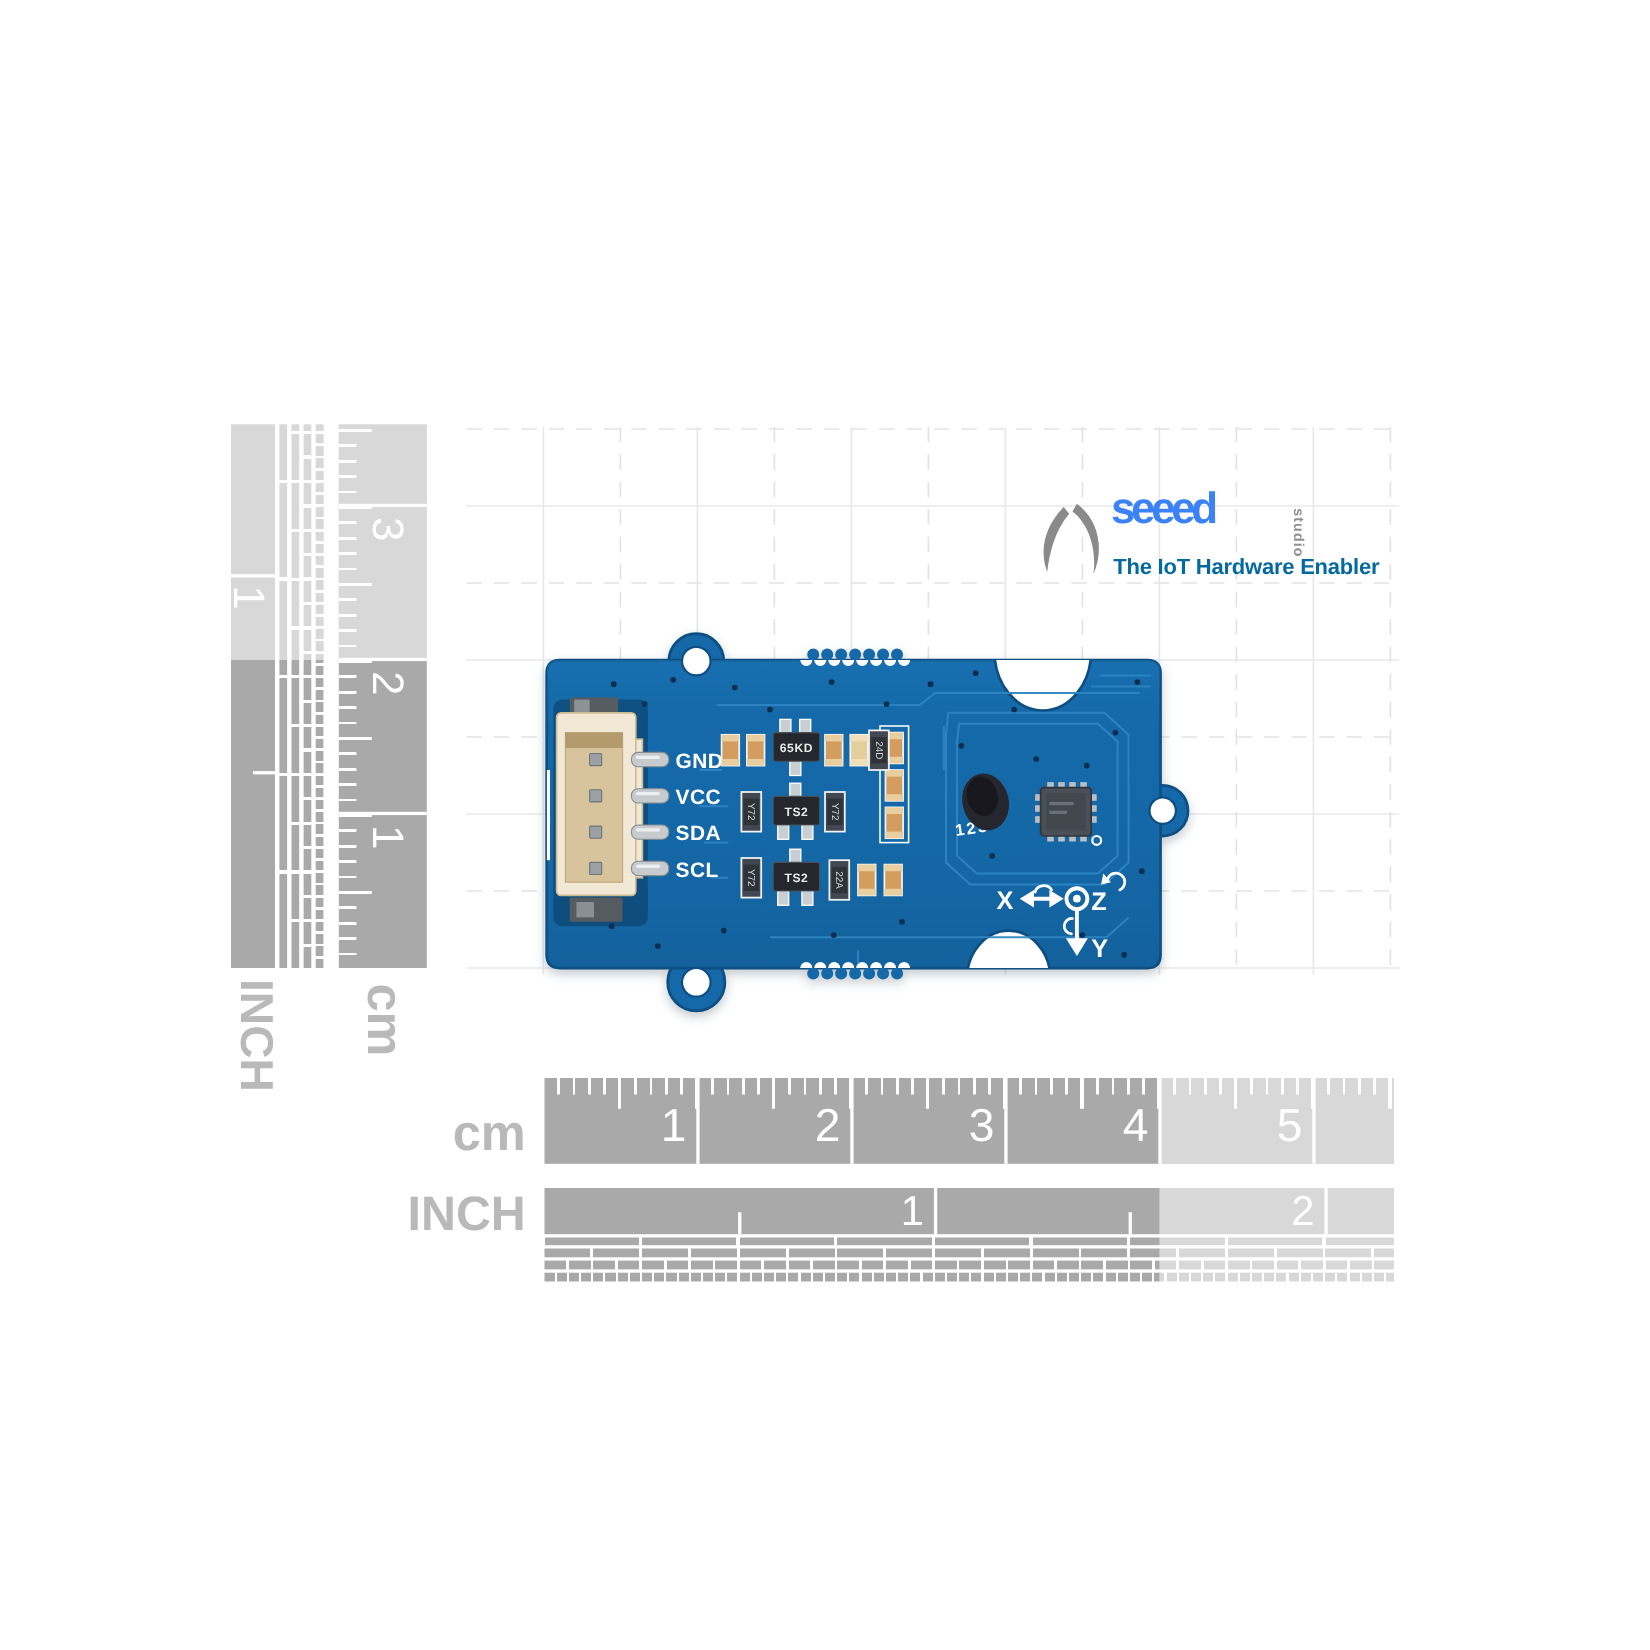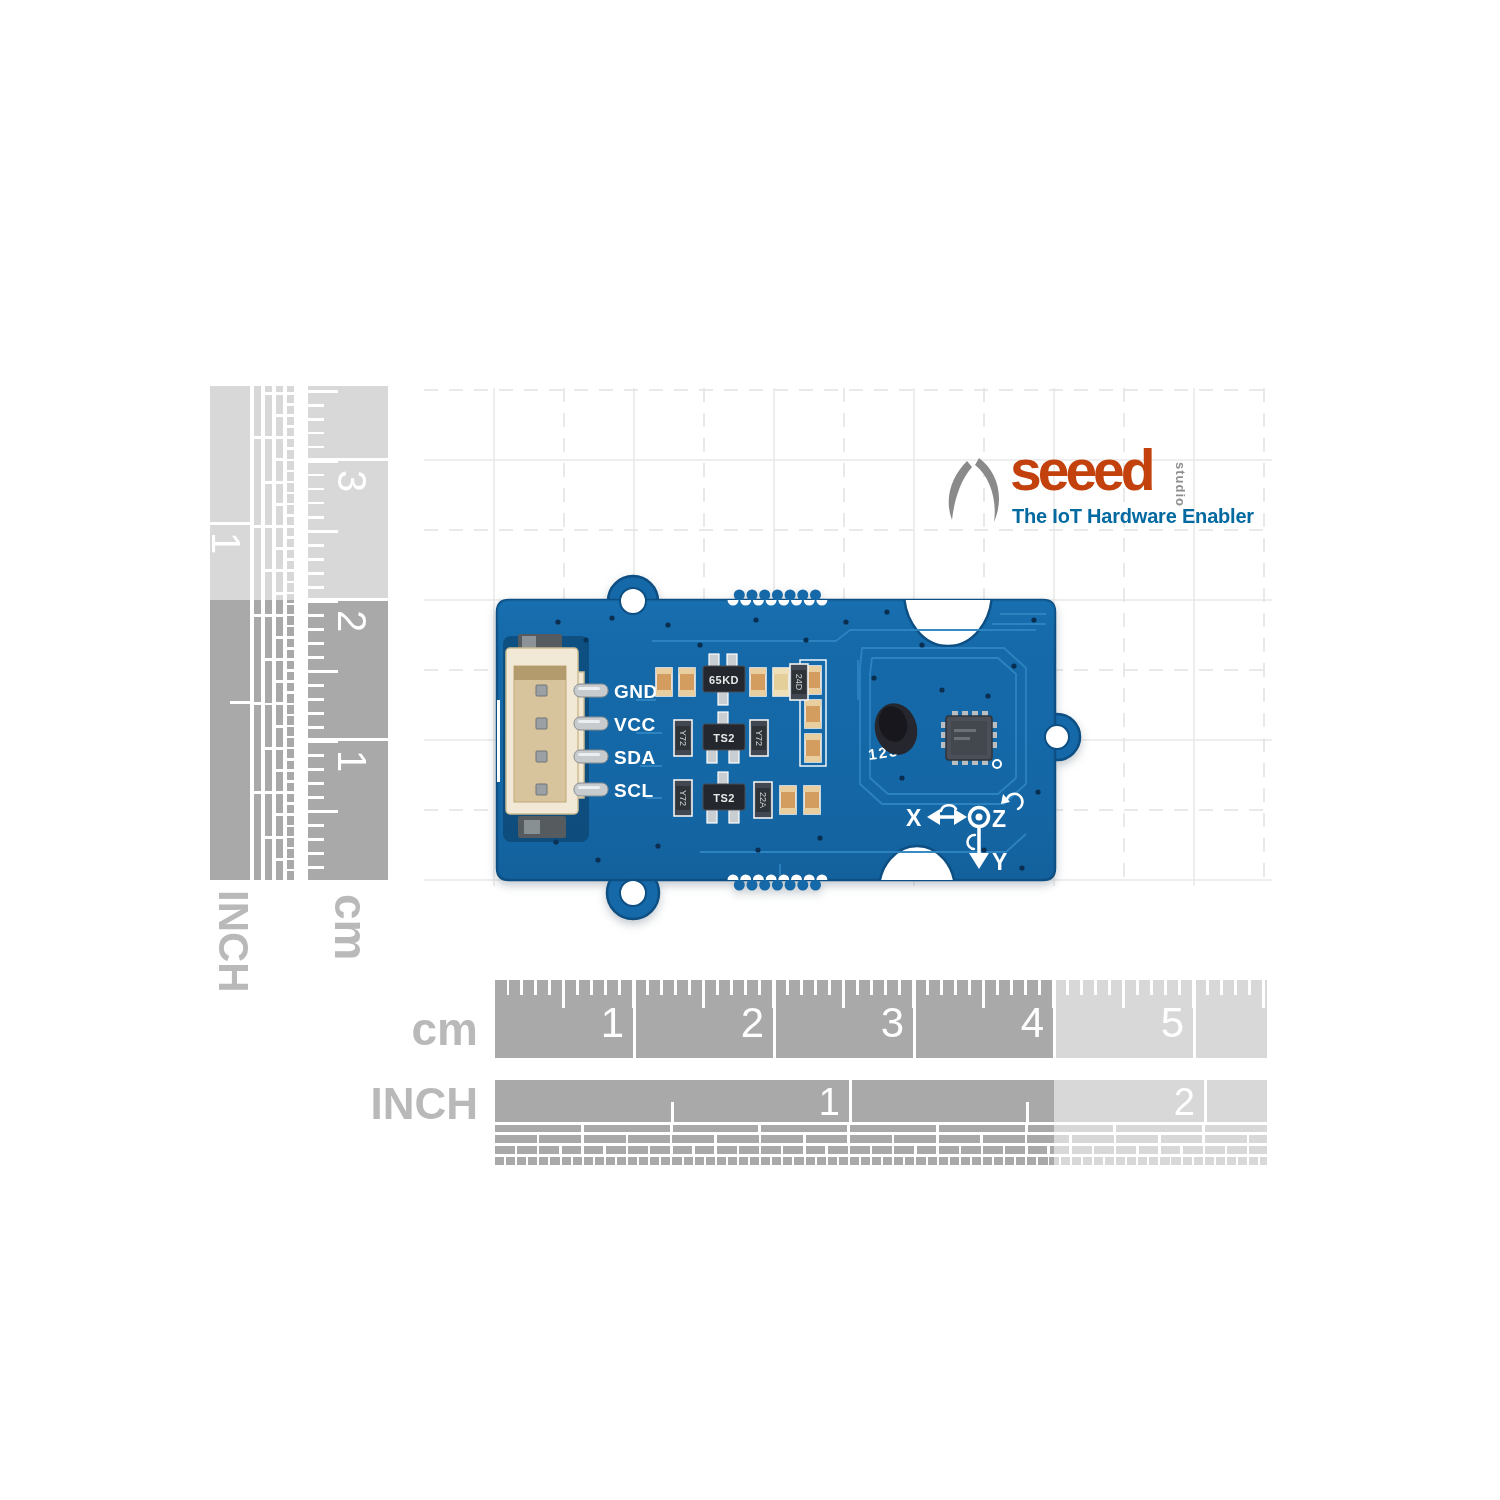--- a/index.html
+++ b/index.html
@@ -74,21 +74,21 @@
   .cm-h-label{left:330px;top:1006px;width:148px;text-align:right;font-size:46px;z-index:2;}
   .inch-h-label{left:280px;top:1082px;width:198px;text-align:right;font-size:44px;z-index:2;}
 
   
   .board-svg{left:0;top:0;width:1500px;height:1500px;z-index:3;}
   .board-shadow{filter:drop-shadow(0px 4px 5px rgba(40,60,80,0.28));}
 
   
   .logo{left:944px;top:448px;width:270px;height:80px;z-index:2;}
   .logo .icon{left:0;top:10px;}
-  .logo .brand{left:66px;top:-6px;font-size:57px;font-weight:bold;letter-spacing:-4px;color:#c2410c;line-height:1;}
+  .logo .brand{left:66px;top:-6px;font-size:40px;font-weight:bold;letter-spacing:-4px;color:#3b82f6;line-height:1;}
   .logo .studio{left:244px;top:14px;font-size:13px;font-weight:bold;letter-spacing:1px;color:#8f8f8f;}
   .logo .tagline{left:68px;top:57px;font-size:20px;font-weight:bold;letter-spacing:-0.2px;color:#0369a1;white-space:nowrap;}
 </style>
 </head>
 <body>
 
 <div class="stage">
 
   <svg class="abs grid-layer" viewBox="0 0 1500 1500">
     <g stroke="#e8e8e8" stroke-width="1.5">

